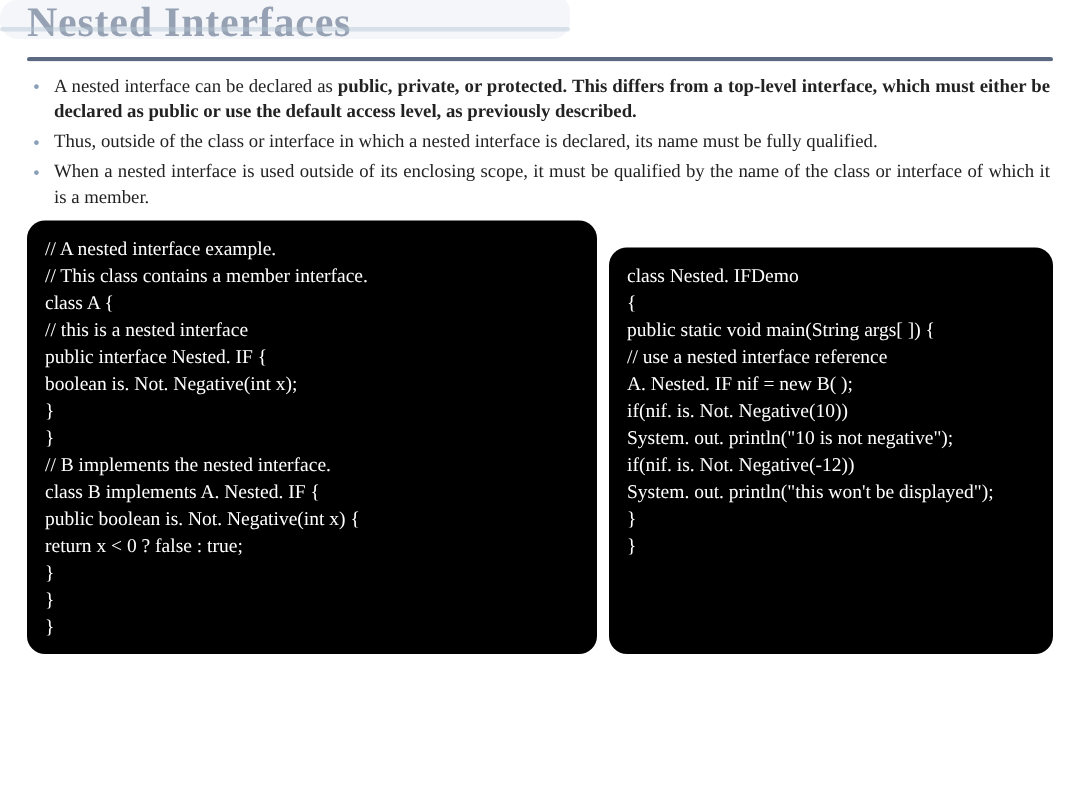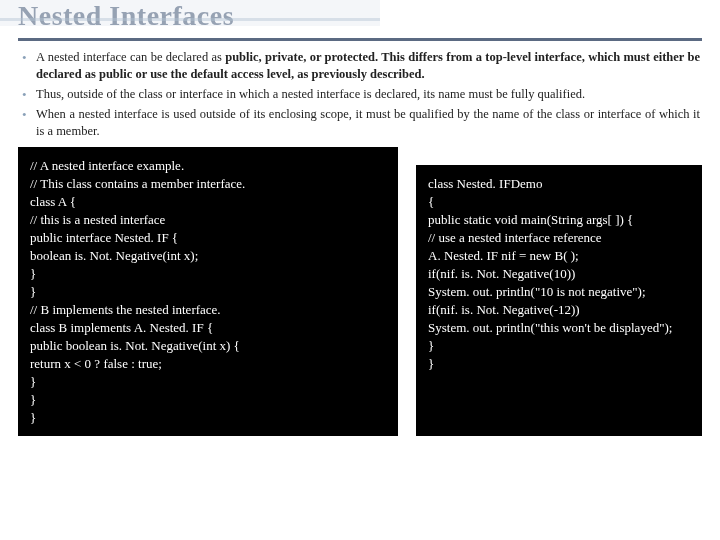--- a/index.html
+++ b/index.html
@@ -1,15 +1,15 @@
 <!DOCTYPE html>
 <html><head>
 <meta charset="utf-8">
 <style>
-  * { box-sizing: border-box; margin: 0; padding: 0; }
+  * { box-sizing: border-box; margin: 0; padding: 0; border-radius: 12px; }
   body {
     width: 720px;
     height: 540px;
     background: #fff;
     font-family: Georgia, 'Times New Roman', serif;
     overflow: hidden;
   }
   .slide {
     width: 100%;
     height: 100%;
@@ -66,21 +66,21 @@
   ul.points li::before {
     content: "•";
     position: absolute;
     left: 2px;
     top: 0;
     color: #8aa0b8;
     font-size: 13px;
   }
   .code-area {
     display: flex;
-    gap: 18px;
+    gap: 8px;
     margin-top: 8px;
   }
   .code-box {
     background: #000;
     color: #fff;
     padding: 10px 12px;
     font-family: Georgia, 'Times New Roman', serif;
     font-size: 13px;
     line-height: 1.38;
     white-space: pre-wrap;

